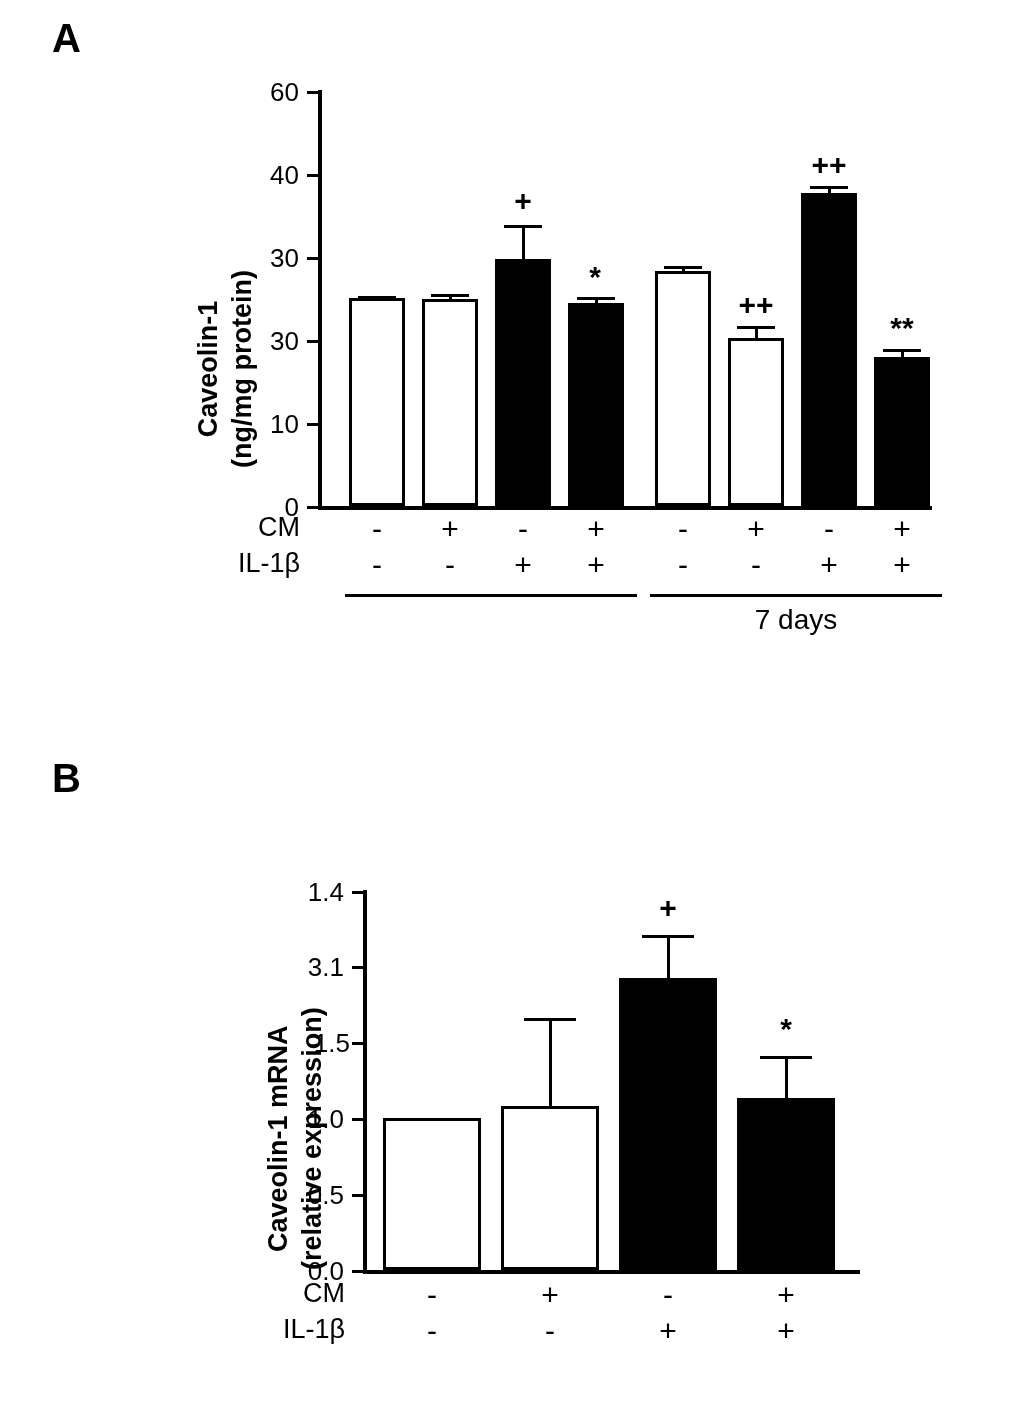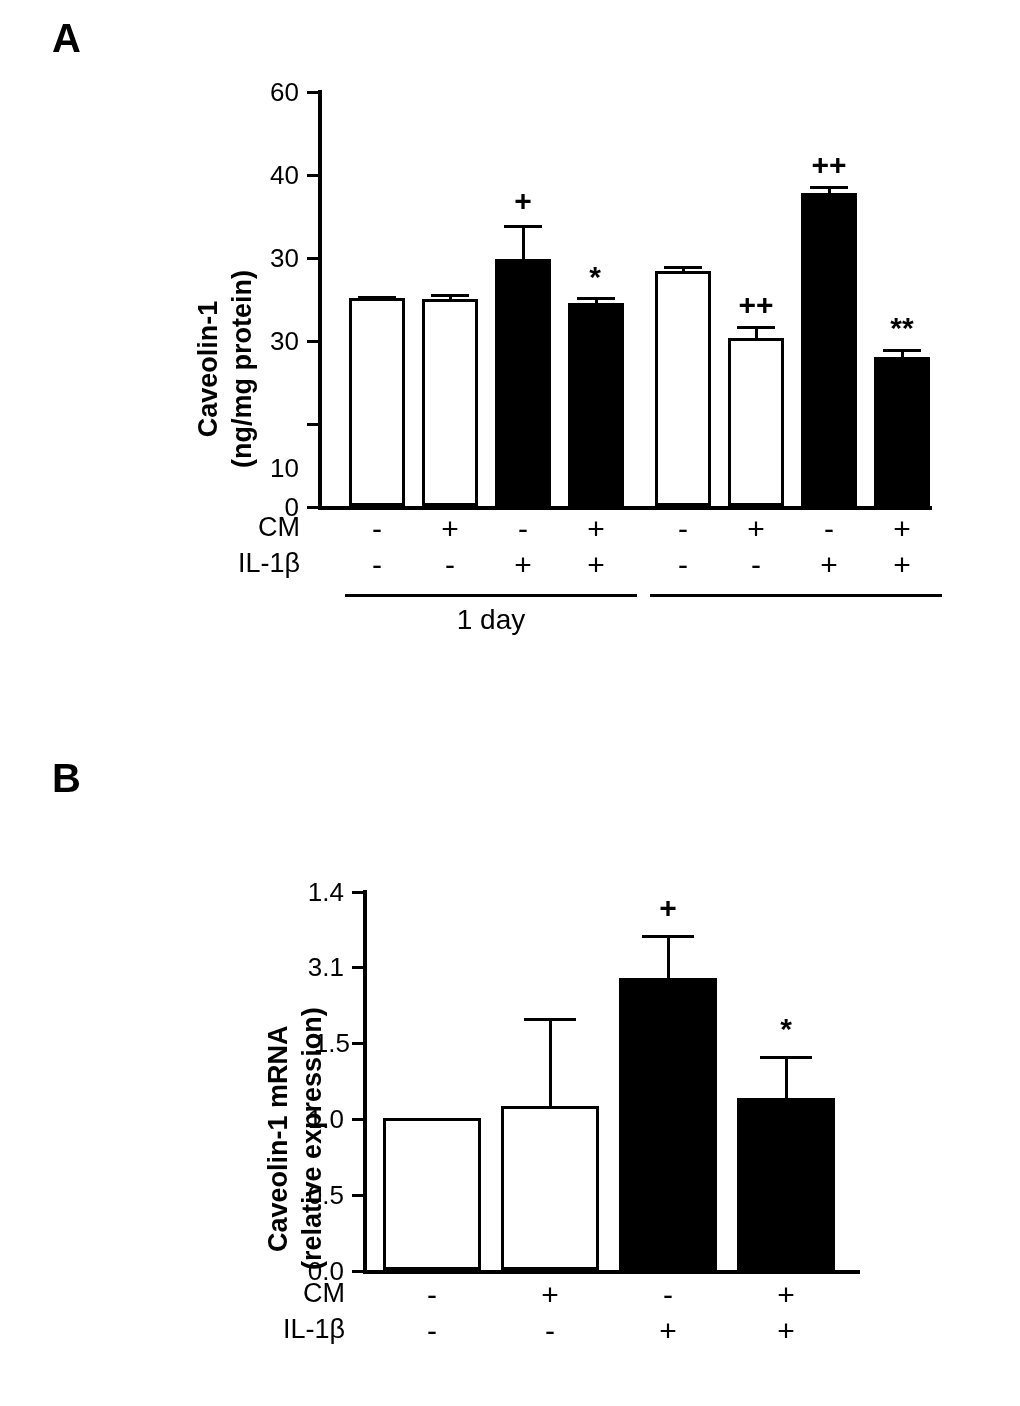--- a/index.html
+++ b/index.html
@@ -135,21 +135,21 @@
     <div class="axis-x" style="left:318px; top:506px; width:614px;"></div>
 
     <div class="tick" style="left:307px; top:506px;"></div>
     <div class="tick" style="left:307px; top:423px;"></div>
     <div class="tick" style="left:307px; top:340px;"></div>
     <div class="tick" style="left:307px; top:257px;"></div>
     <div class="tick" style="left:307px; top:174px;"></div>
     <div class="tick" style="left:307px; top:91px;"></div>
 
     <div class="ticklabel" style="left:235px; top:492px; width:64px;">0</div>
-    <div class="ticklabel" style="left:235px; top:409px; width:64px;margin-top:44px;">10</div>
+    <div class="ticklabel" style="left:235px; top:409px; width:64px;">10</div>
     <div class="ticklabel" style="left:235px; top:326px; width:64px;">30</div>
     <div class="ticklabel" style="left:235px; top:243px; width:64px;">30</div>
     <div class="ticklabel" style="left:235px; top:160px; width:64px;">40</div>
     <div class="ticklabel" style="left:235px; top:77px; width:64px;">60</div>
 
     <div class="bar open" style="left:349px; top:298px; width:56px; height:208px;"></div>
     <div class="err-stem" style="left:376px; top:296px; height:4px;"></div>
     <div class="err-cap" style="left:358px; top:296px; width:38px;"></div>
 
     <div class="bar open" style="left:422px; top:299px; width:56px; height:207px;"></div>
@@ -201,21 +201,21 @@
     <div class="cond-val" style="left:430px; top:548px;">-</div>
     <div class="cond-val" style="left:503px; top:548px;">+</div>
     <div class="cond-val" style="left:576px; top:548px;">+</div>
     <div class="cond-val" style="left:663px; top:548px;">-</div>
     <div class="cond-val" style="left:736px; top:548px;">-</div>
     <div class="cond-val" style="left:809px; top:548px;">+</div>
     <div class="cond-val" style="left:882px; top:548px;">+</div>
 
     <div class="group-rule" style="left:345px; top:594px; width:292px;"></div>
     <div class="group-rule" style="left:650px; top:594px; width:292px;"></div>
-    <div class="group-label" style="left:345px; top:604px; width:292px;">1 day</div>
+    <div class="group-label" style="left:650px; top:604px; width:292px;">7 days</div>
   </div>
 </div>
 
 <div class="panel" id="panel-b">
 
   <div class="panel-letter" id="panel-b-letter" style="left:52px; top:18px;">B</div>
 
   <div class="ylabel" style="left:262px; top:530px;">
     <div>Caveolin-1 mRNA</div>
     <div>(relative expression)</div>

